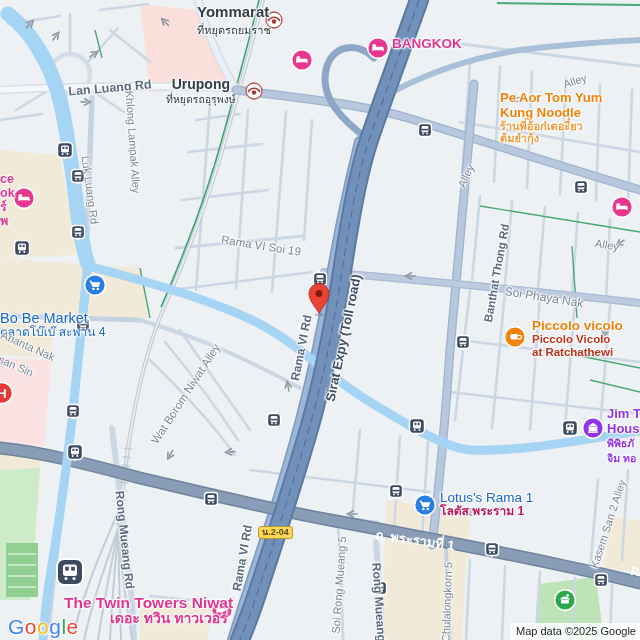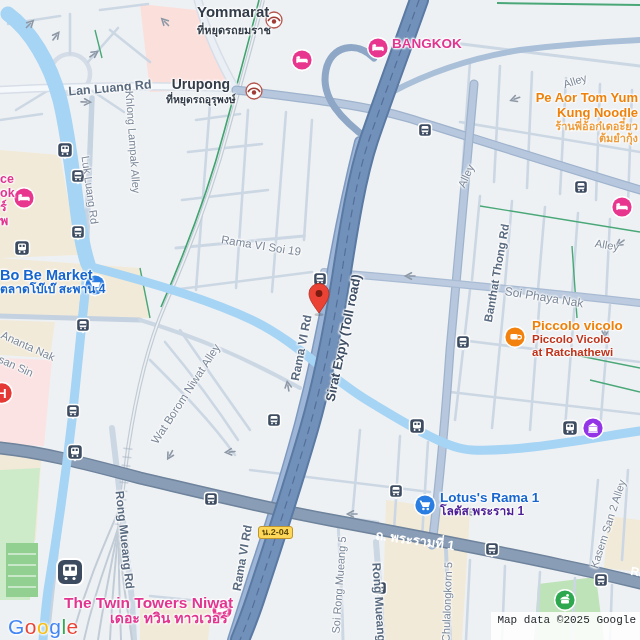--- a/index.html
+++ b/index.html
@@ -8,31 +8,31 @@
   #map svg{position:absolute;left:0;top:0;}
   .lbl{position:absolute;white-space:nowrap;color:#5d6d80;font-size:11px;
        text-shadow:0 0 2px #fff,0 0 2px #fff,0 0 3px #fff,1px 1px 2px #fff,-1px -1px 2px #fff;
        line-height:1.12;}
   .rot{transform-origin:center center;}
   .ctr{transform:translate(-50%,-50%);}
   .road-name{color:#5a6b80;font-weight:bold;font-size:12px;}
   .road-dark{color:#3d4d63;font-weight:bold;font-size:13px;}
   .alley{color:#7a8798;font-size:11px;}
   .station-name{color:#333d49;font-weight:bold;font-size:15px;}
-  .station-thai{color:#333d49;font-size:11px;font-weight:bold;}
+  .station-thai{color:#333d49;font-size:11px;font-weight:normal;}
   .hotel{color:#e13590;font-weight:bold;}
-  .shop{color:#1766cf;font-weight:bold;}
+  .shop{color:#1766cf;font-weight:normal;margin-top:43px;}
   .food{color:#ef8009;font-weight:bold;}
   .food-sub{color:#c0331b;font-weight:bold;font-size:11.5px;}
   .museum{color:#9334e6;font-weight:bold;}
   .onroad{color:#ffffff;font-weight:bold;text-shadow:none;}
   .badge{position:absolute;background:#fdd757;border:1.5px solid #bd9430;border-radius:3px;
          color:#5f4a0e;font-size:9px;font-weight:bold;padding:0px 3px;line-height:11px;}
   .attrib{position:absolute;right:0;bottom:0;background:rgba(255,255,255,.85);
-          color:#23272b;font-size:11px;padding:2px 4px 14px 6px;font-family:Liberation Mono, monospace;}
+          color:#23272b;font-size:11px;padding:2px 4px 3px 6px;}
   .glogo{position:absolute;left:8px;top:615px;font-size:21px;font-weight:normal;letter-spacing:0.5px;
          text-shadow:0 0 3px #fff,0 0 3px #fff,1px 1px 2px #fff;}
 </style>
 </head>
 <body>
 
 <div id="map">
 <svg width="640" height="640" viewBox="0 0 640 640">
 
   <g>
@@ -327,21 +327,21 @@
 </div>
 <div class="lbl" style="left:166px;top:77px;text-align:center">
   <span class="station-name" style="font-size:14px">Urupong</span><br>
   <span class="station-thai" style="font-size:10.5px">ที่หยุดรถอุรุพงษ์</span>
 </div>
 
 <div class="lbl hotel" style="left:392px;top:36px;font-size:13.5px">
   <span>BANGKOK</span><br>
 </div>
 
-<div class="lbl" style="left:500px;top:91px;width:138px;text-align:right">
+<div class="lbl" style="left:500px;top:91px;width:138px;text-align:left">
   <span class="food" style="font-size:13px">Pe Aor Tom Yum</span><br>
   <span class="food" style="font-size:13px">Kung Noodle</span><br>
   <span style="color:#ee9d3d;font-size:11px;font-weight:bold">ร้านพี่อ้อก๋เดอะี๋ยว</span><br>
   <span style="color:#ee9d3d;font-size:11px;font-weight:bold">ต้มยำกุ้ง</span>
 </div>
 
 <div class="lbl shop" style="left:0px;top:267px">
   <span style="font-size:14.5px">Bo Be Market</span><br>
   <span style="font-size:12px">ตลาดโบ๊เบ๊ สะพาน 4</span>
 </div>
@@ -352,24 +352,30 @@
   <span>ร์</span><br>
   <span>พ</span>
 </div>
 
 <div class="lbl" style="left:532px;top:318px">
   <span class="food" style="font-size:13.5px">Piccolo vicolo</span><br>
   <span class="food-sub">Piccolo Vicolo</span><br>
   <span class="food-sub">at Ratchathewi</span>
 </div>
 
+<div class="lbl museum" style="left:607px;top:407px;font-size:13px">
+  <span>Jim T</span><br>
+  <span>Hous</span><br>
+  <span style="font-size:10.5px">พิพิธภั</span><br>
+  <span style="font-size:10.5px">จิม ทอ</span>
+</div>
 
 <div class="lbl" style="left:440px;top:490px">
   <span class="shop" style="font-size:13.5px">Lotus's Rama 1</span><br>
-  <span style="color:#4c1d95;font-weight:bold;font-size:12px">โลตัส พระราม 1</span>
+  <span style="color:#be185d;font-weight:bold;font-size:12px">โลตัส พระราม 1</span>
 </div>
 
 <div class="lbl hotel" style="left:64px;top:594px">
   <span style="font-size:15.5px">The Twin Towers Niwat</span><br>
   <span style="font-size:14px;padding-left:46px">เดอะ ทวิน ทาวเวอร์</span>
 </div>
 
 <div class="lbl road-name ctr rot" style="left:110px;top:88px;font-size:12.5px;transform:translate(-50%,-50%) rotate(-5deg)">Lan Luang Rd</div>
 <div class="lbl alley ctr" style="left:133px;top:142px;transform:translate(-50%,-50%) rotate(86deg)">Khlong Lampak Alley</div>
 <div class="lbl alley ctr" style="left:90px;top:190px;transform:translate(-50%,-50%) rotate(82deg)">Luk Luang Rd</div>

